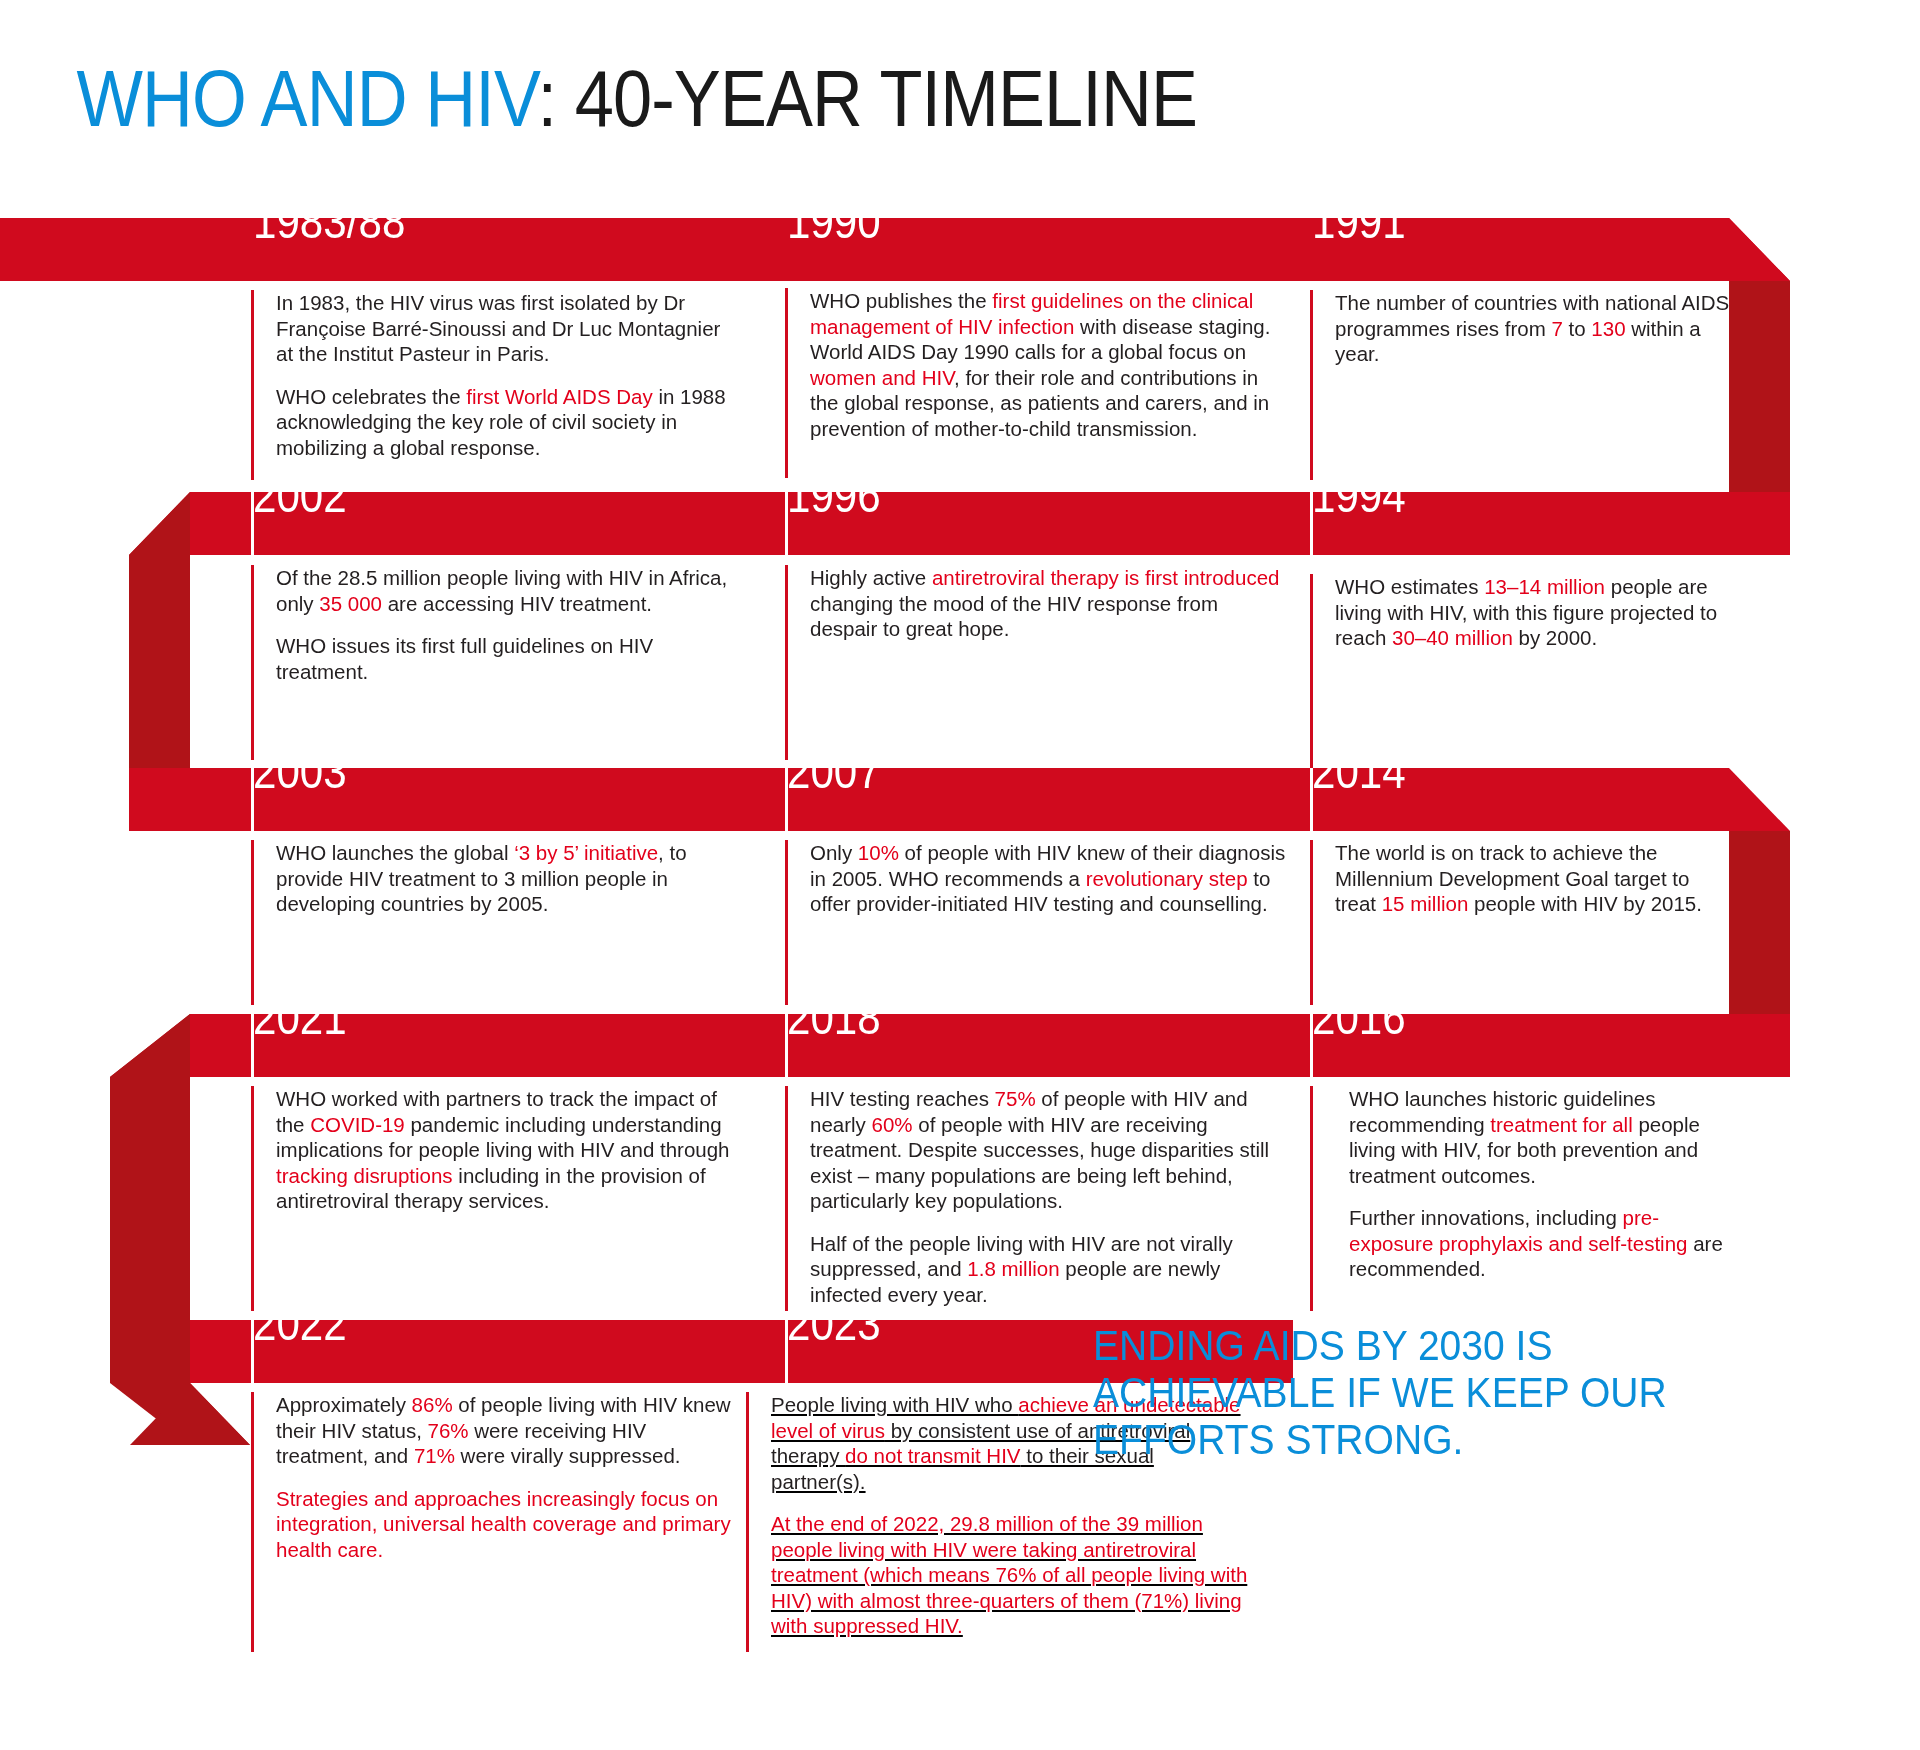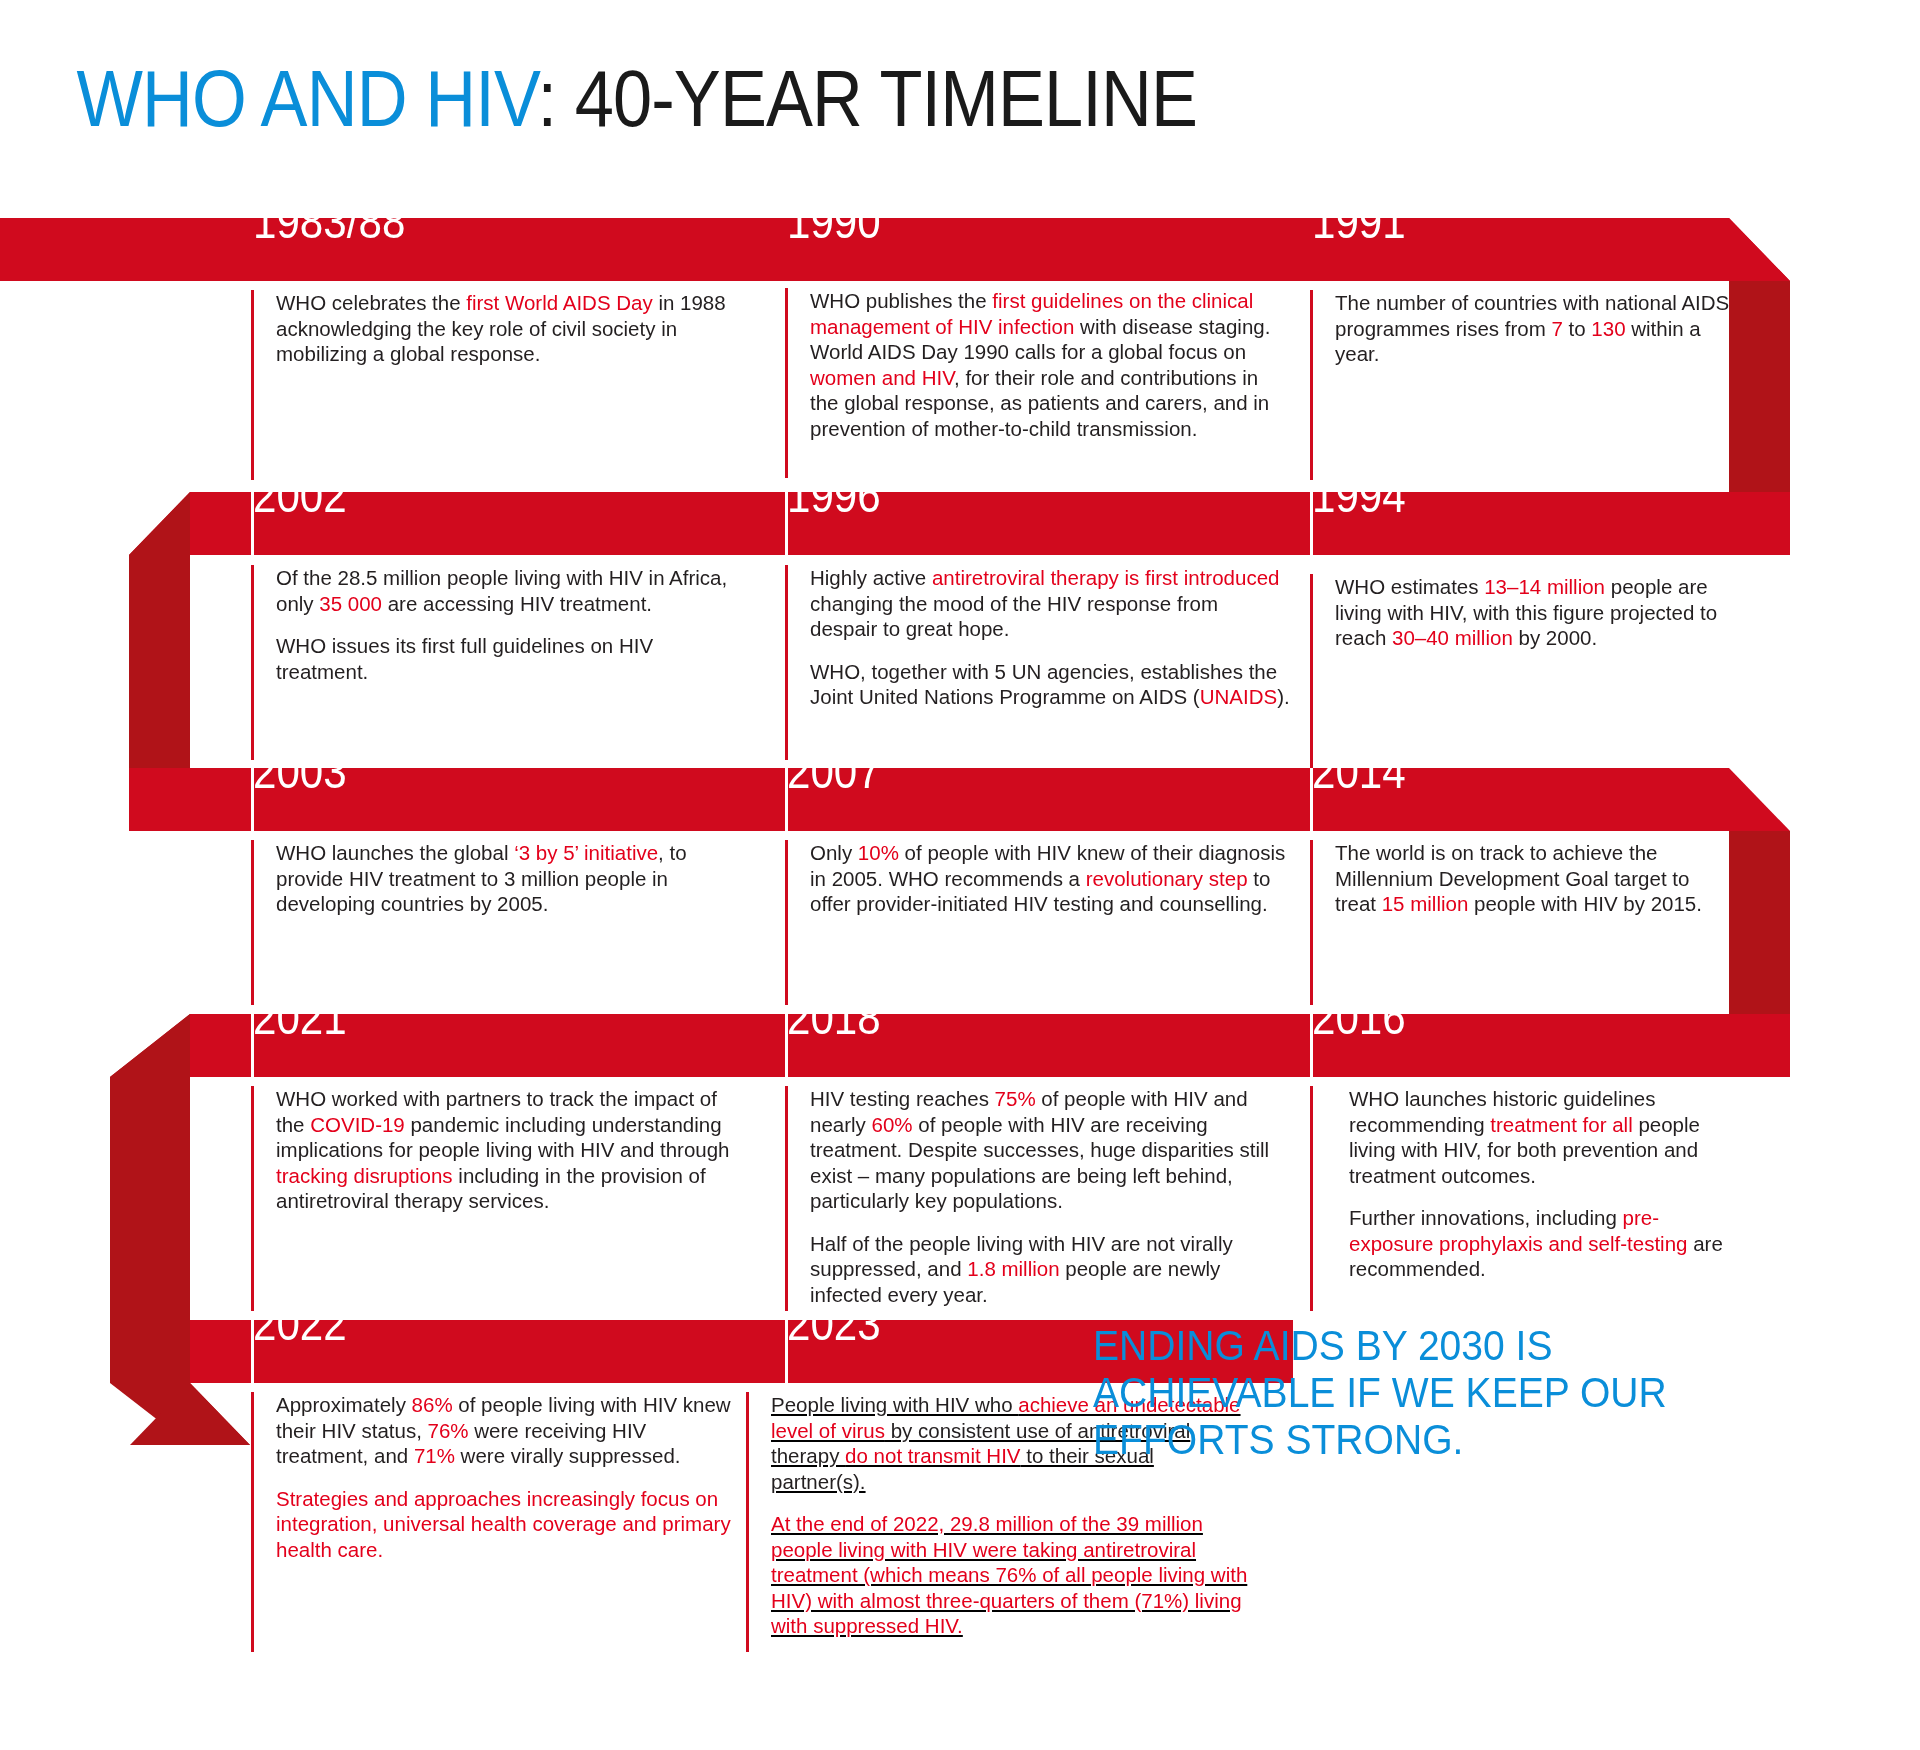--- a/index.html
+++ b/index.html
@@ -129,20 +129,21 @@
   <div class="row">
     <div class="year" style="left:253px; top:194px;">1983/88</div>
     <div class="year" style="left:787px; top:194px;">1990</div>
     <div class="year" style="left:1312px; top:194px;">1991</div>
 
     <div class="divider" style="left:251px; top:218px; height:63px;"></div>
     <div class="divider" style="left:785px; top:218px; height:63px;"></div>
     <div class="divider" style="left:1310px; top:218px; height:63px;"></div>
 
     <div class="col" style="left:251px; top:290px; width:490px; height:190px;">
+      <p><span>In 1983, the HIV virus was first isolated by Dr Françoise Barré-Sinoussi and Dr Luc Montagnier at the Institut Pasteur in Paris.</span></p>
       <p><span>WHO  celebrates the </span><span class="hl">first World AIDS Day</span><span> in 1988 acknowledging the key role of civil society in mobilizing a global response.</span></p>
     </div>
     <div class="col" style="left:785px; top:288px; width:505px; height:190px;">
       <p><span>WHO publishes the </span><span class="hl">first guidelines on the clinical management of HIV infection</span><span> with disease staging. World AIDS Day 1990 calls for a global focus on </span><span class="hl">women and HIV</span><span>, for their role and contributions in the global response, as patients and carers, and in prevention of mother-to-child transmission.</span></p>
     </div>
     <div class="col" style="left:1310px; top:290px; width:420px; height:190px;">
       <p><span>The number of countries with national AIDS programmes rises from </span><span class="hl">7</span><span> to </span><span class="hl">130</span><span> within a year.</span></p>
     </div>
   </div>
 
@@ -154,21 +155,20 @@
     <div class="divider" style="left:251px; top:492px; height:63px; background:#ffffff;"></div>
     <div class="divider" style="left:785px; top:492px; height:63px; background:#ffffff;"></div>
     <div class="divider" style="left:1310px; top:492px; height:63px; background:#ffffff;"></div>
 
     <div class="col" style="left:251px; top:565px; width:490px; height:195px;">
       <p><span>Of the 28.5 million people living with HIV in Africa, only </span><span class="hl">35 000</span><span> are accessing HIV treatment.</span></p>
       <p><span>WHO issues its first full guidelines on HIV treatment.</span></p>
     </div>
     <div class="col" style="left:785px; top:565px; width:505px; height:195px;">
       <p><span>Highly active </span><span class="hl">antiretroviral therapy is first introduced</span><span> changing the mood of the HIV response from despair to great hope.</span></p>
-      <p><span>WHO, together with 5 UN agencies, establishes the Joint United Nations Programme on AIDS (</span><span class="hl">UNAIDS</span><span>).</span></p>
     </div>
     <div class="col" style="left:1310px; top:565px; width:420px; height:195px;margin-top:9px;">
       <p><span>WHO estimates </span><span class="hl">13–14 million</span><span> people are living with HIV, with this figure projected to reach </span><span class="hl">30–40 million</span><span> by 2000.</span></p>
     </div>
   </div>
 
   <div class="row">
     <div class="year" style="left:253px; top:744px;">2003</div>
     <div class="year" style="left:787px; top:744px;">2007</div>
     <div class="year" style="left:1312px; top:744px;">2014</div>

